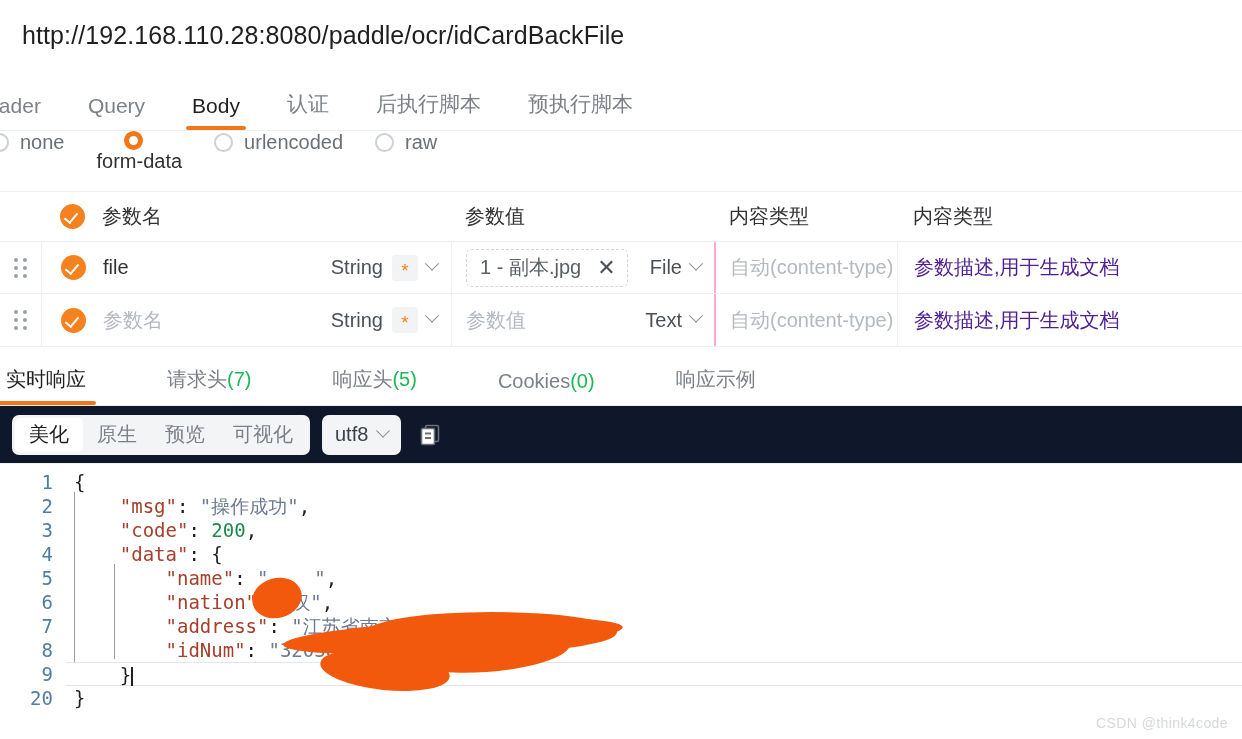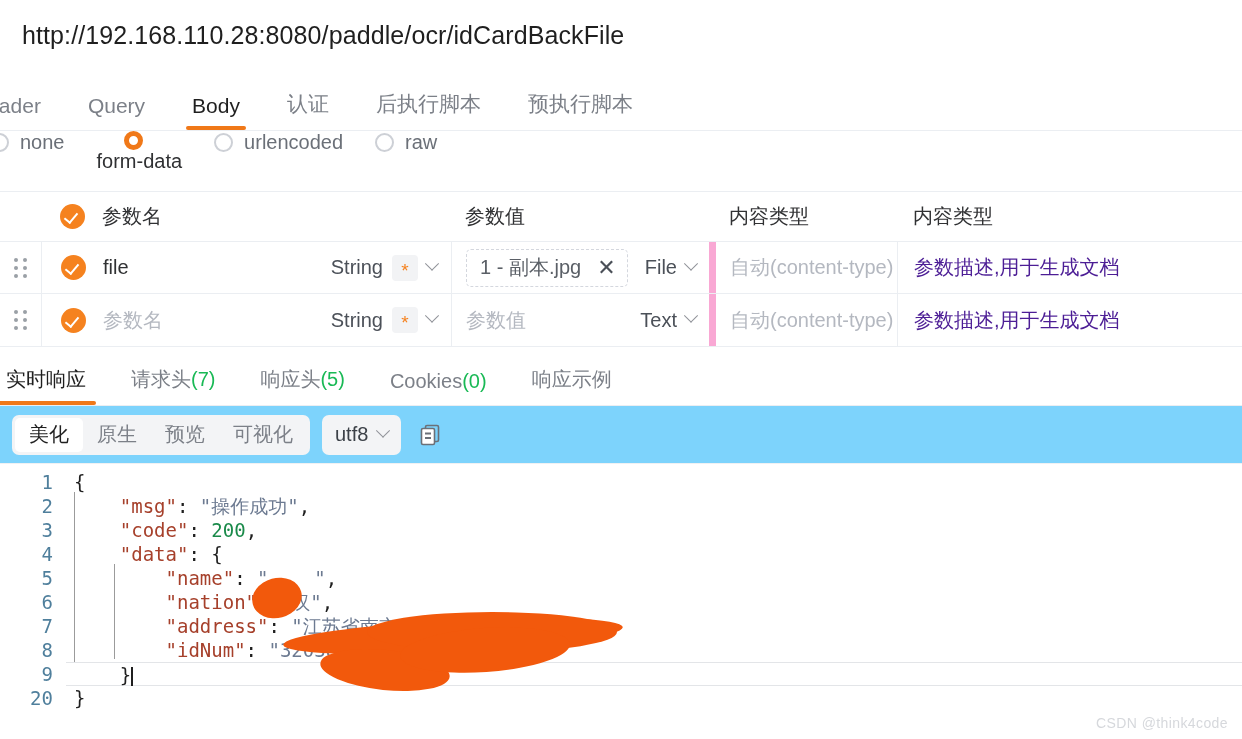--- a/index.html
+++ b/index.html
@@ -209,21 +209,21 @@
     box-sizing: border-box;
   }
   .c-val {
     flex: none;
     width: 264px;
     display: flex;
     align-items: center;
     align-self: stretch;
     padding: 0 13px 0 14px;
     box-sizing: border-box;
-    border-right: 7px solid #f9a8d4;
+    border-right: 2px solid #f9a8d4;
   }
   .filechip {
     border: 1px dashed #d4d7de;
     border-radius: 5px;
     height: 38px;
     display: flex;
     align-items: center;
     padding: 0 11px 0 13px;
     box-sizing: border-box;
     color: #5a5f66;
@@ -281,40 +281,41 @@
     border-bottom: 1px solid #ebeef2;
     background: #fff;
   }
   .rtab {
     font-size: 20px;
     color: #7c8088;
     padding-bottom: 12px;
     margin-right: 45px;
     position: relative;
     white-space: nowrap;
+    margin-left: 36px;
   }
   .rtab:first-child { margin-left: 6px; }
   .rtab.active { color: #1f1f1f; }
   .rtab.active::after {
     content: "";
     position: absolute;
     left: -10px; right: -10px; bottom: 0;
     height: 4px;
     background: #f07818;
     border-radius: 2px;
   }
   .cnt { color: #19b955; }
 
   
   .vtoolbar {
     height: 57px;
     display: flex;
     align-items: center;
     padding-left: 12px;
-    background: #7dd3fc;
+    background: #0f172a;
   }
   .seg {
     display: flex;
     align-items: center;
     background: #f3f4f6;
     border-radius: 7px;
     height: 40px;
     padding: 3px;
     box-sizing: border-box;
   }

